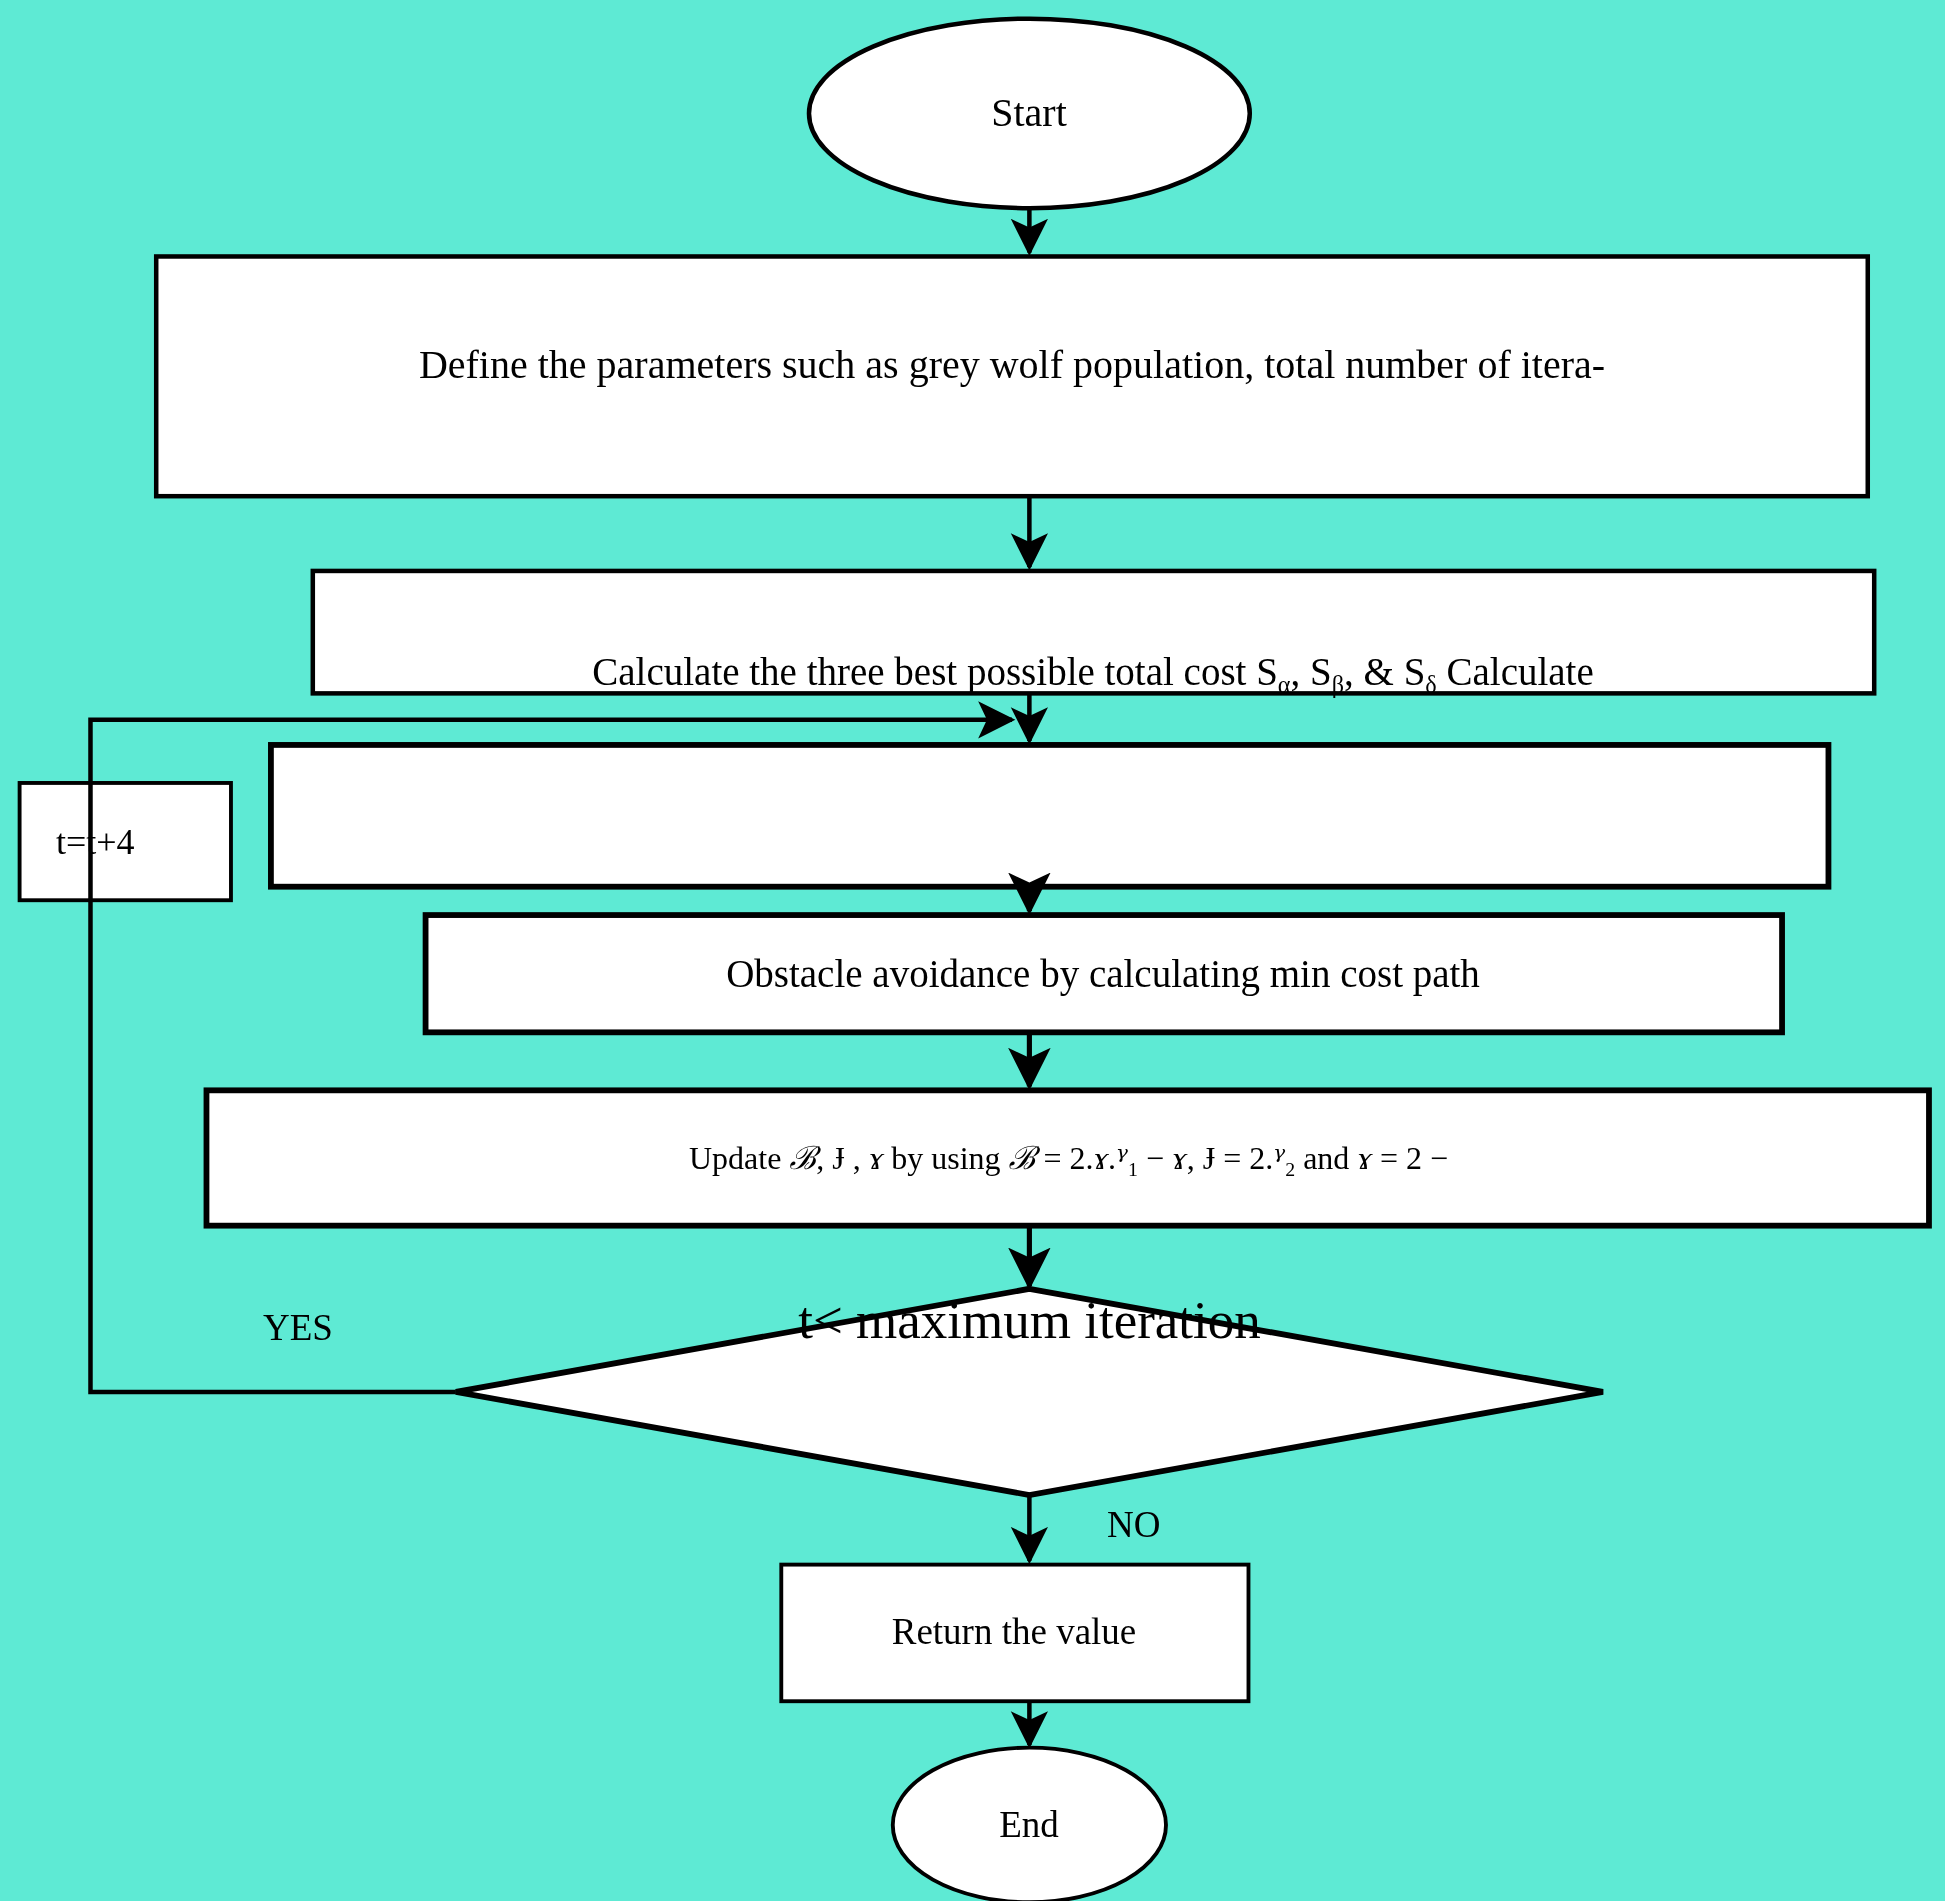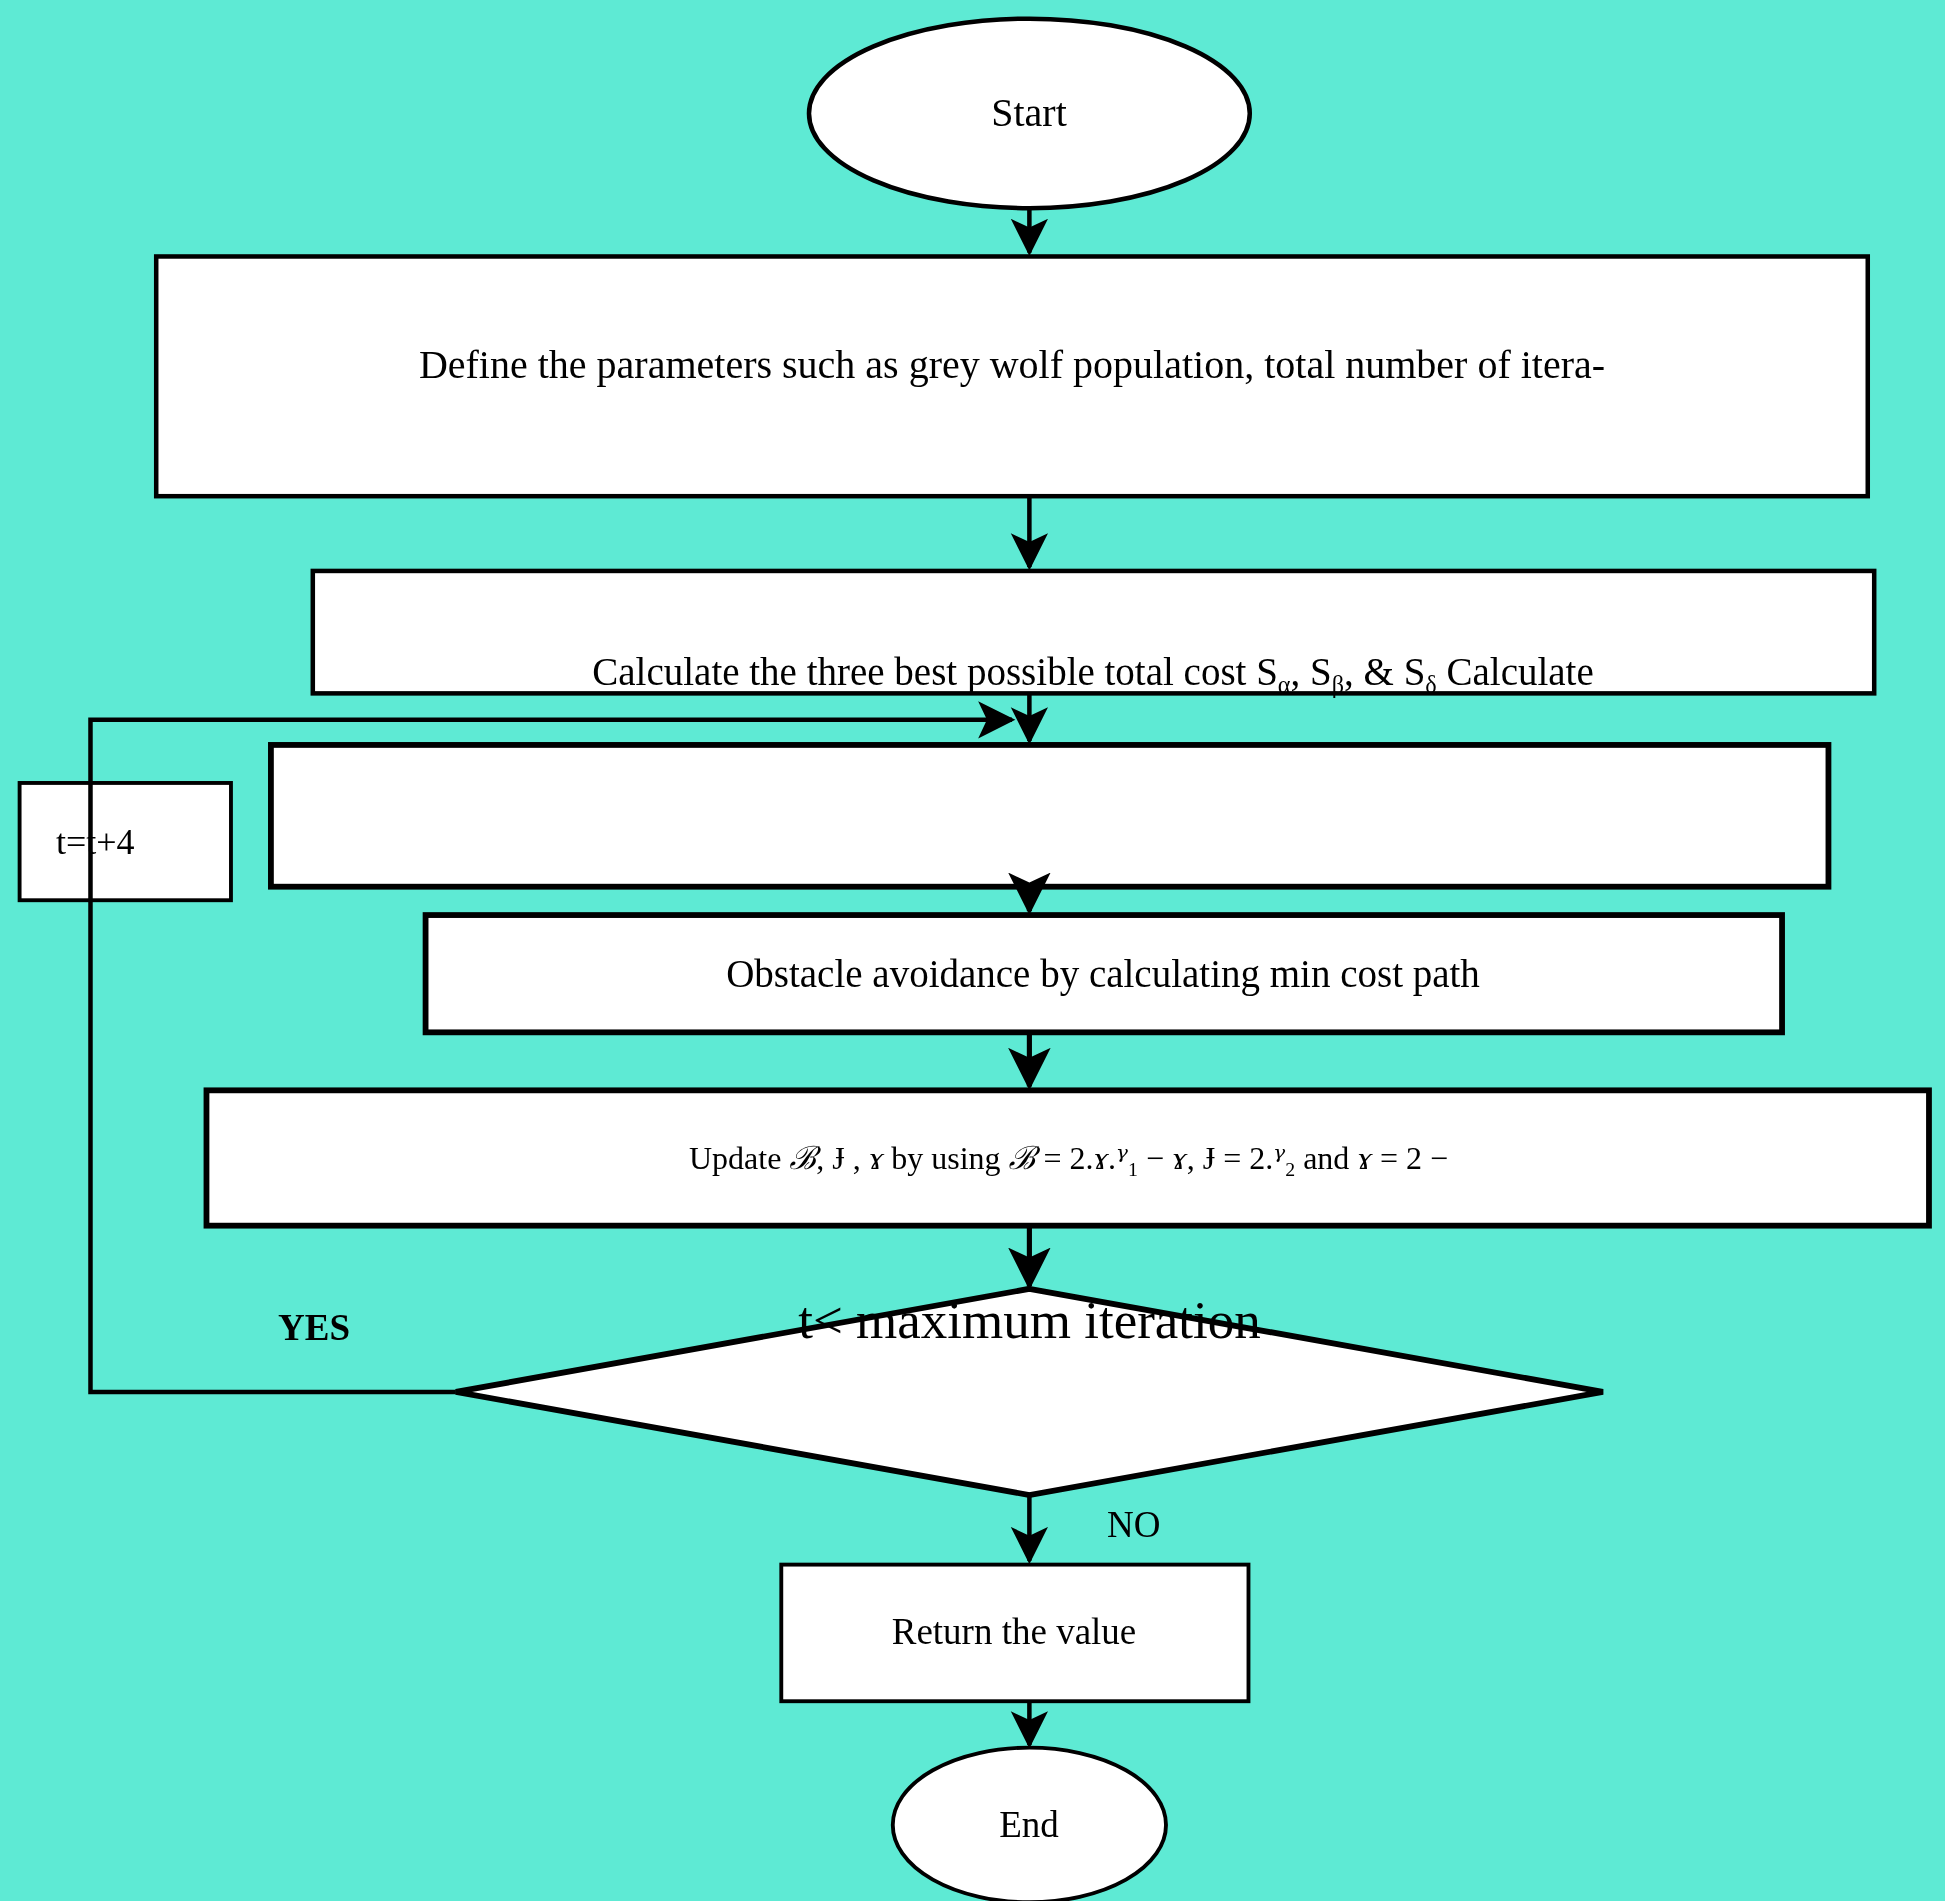--- a/index.html
+++ b/index.html
@@ -87,18 +87,18 @@
   </div>
 
   <div class="node-text" style="left:662px;top:1288px;width:735px;height:64px;font-size:53px;">t&lt; maximum iteration</div>
 
   <div class="node-text" style="left:26px;top:806px;width:200px;height:72px;font-size:36px;justify-content:flex-start;padding-left:30px;box-sizing:border-box;">t=t+4</div>
 
   <div class="node-text" style="left:900px;top:1792px;width:258px;height:67px;font-size:37px;">End</div>
 
   <div class="node-text" style="left:787px;top:1572px;width:454px;height:121px;font-size:37px;">Return  the  value</div>
 
-  <div class="lbl" style="left:278px;top:1306px;font-size:37px;font-weight:bold;">YES</div>
+  <div class="lbl" style="left:263px;top:1306px;font-size:37px;">YES</div>
 
   <div class="lbl" style="left:1107px;top:1503px;font-size:37px;">NO</div>
 
 </div>
 
 
 </body></html>

